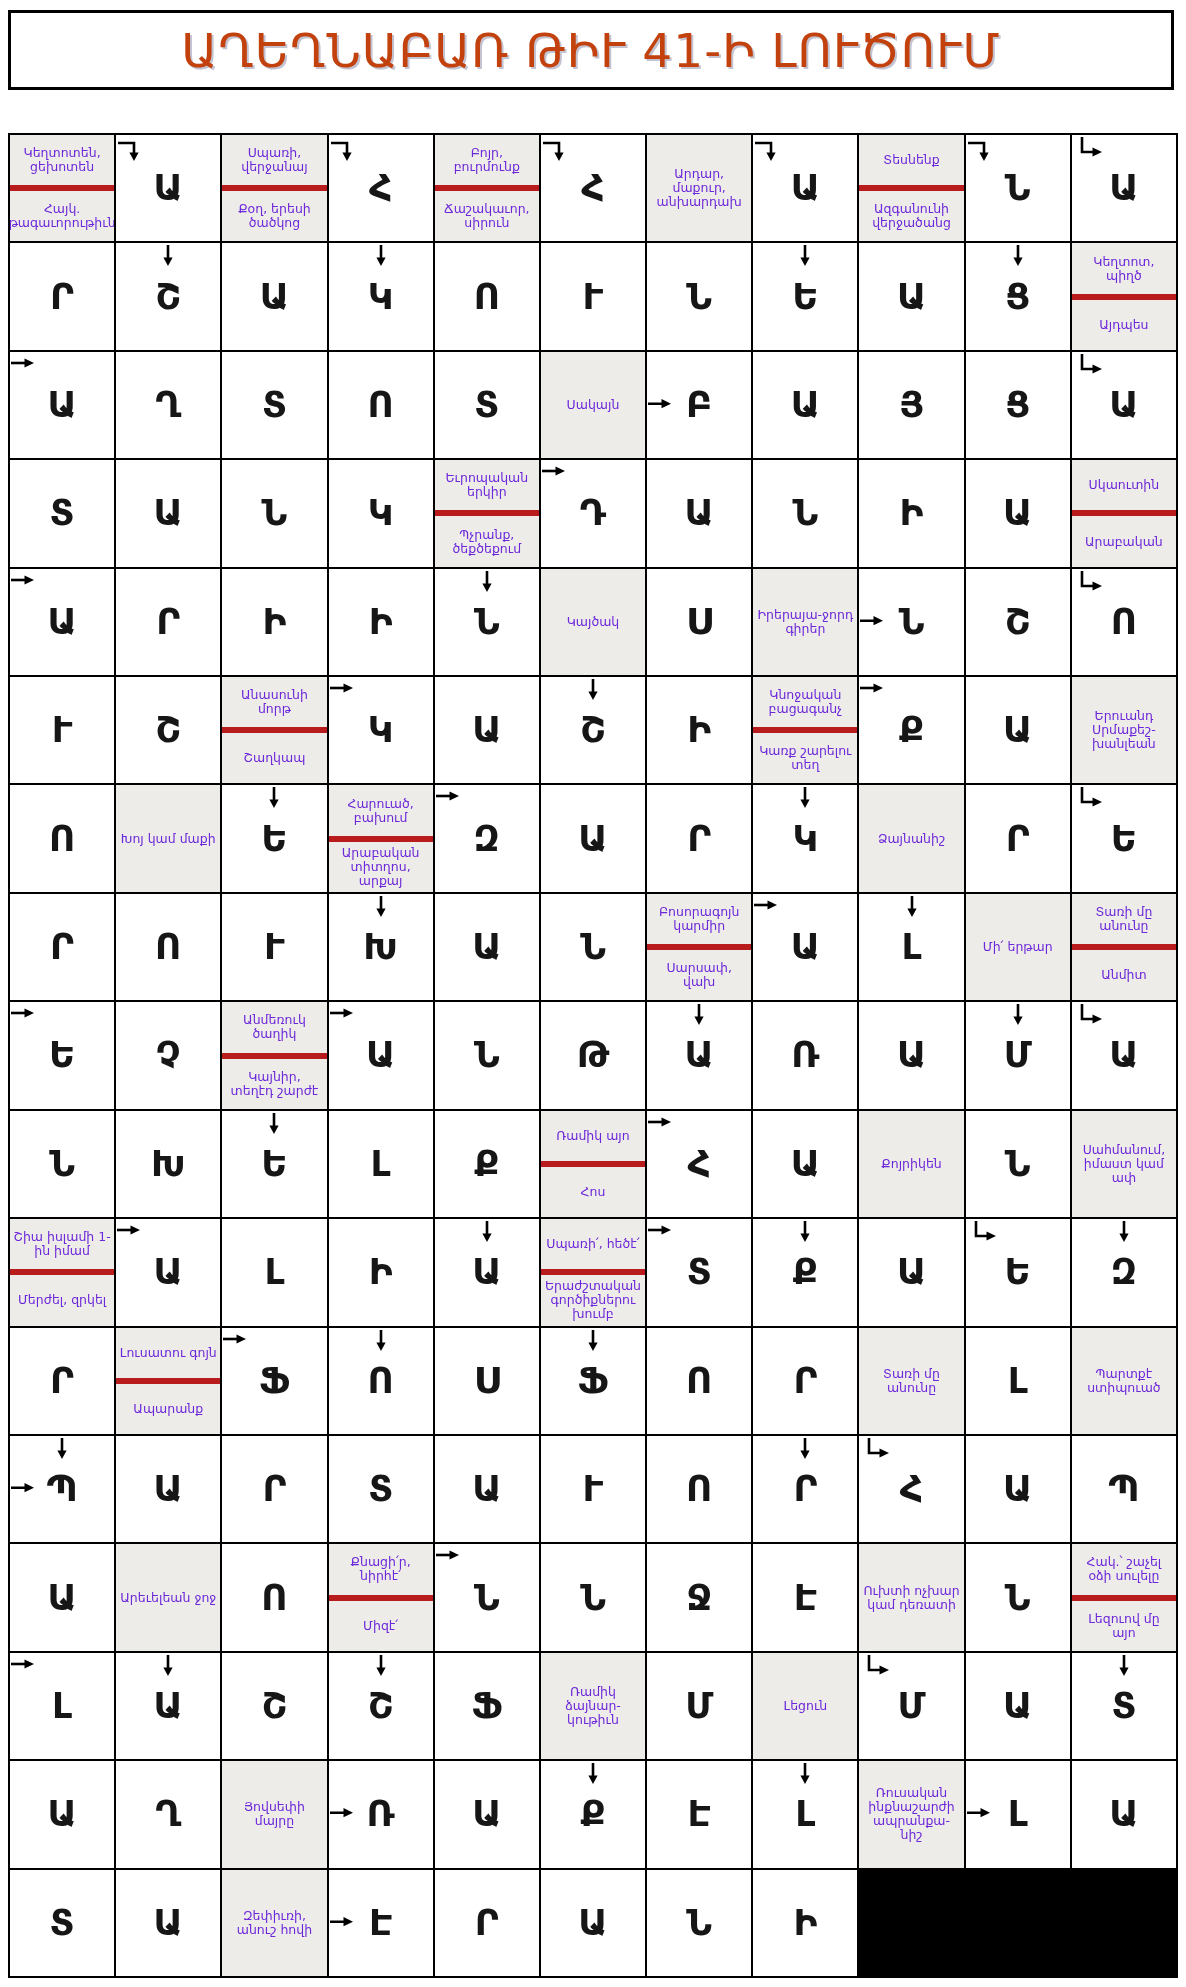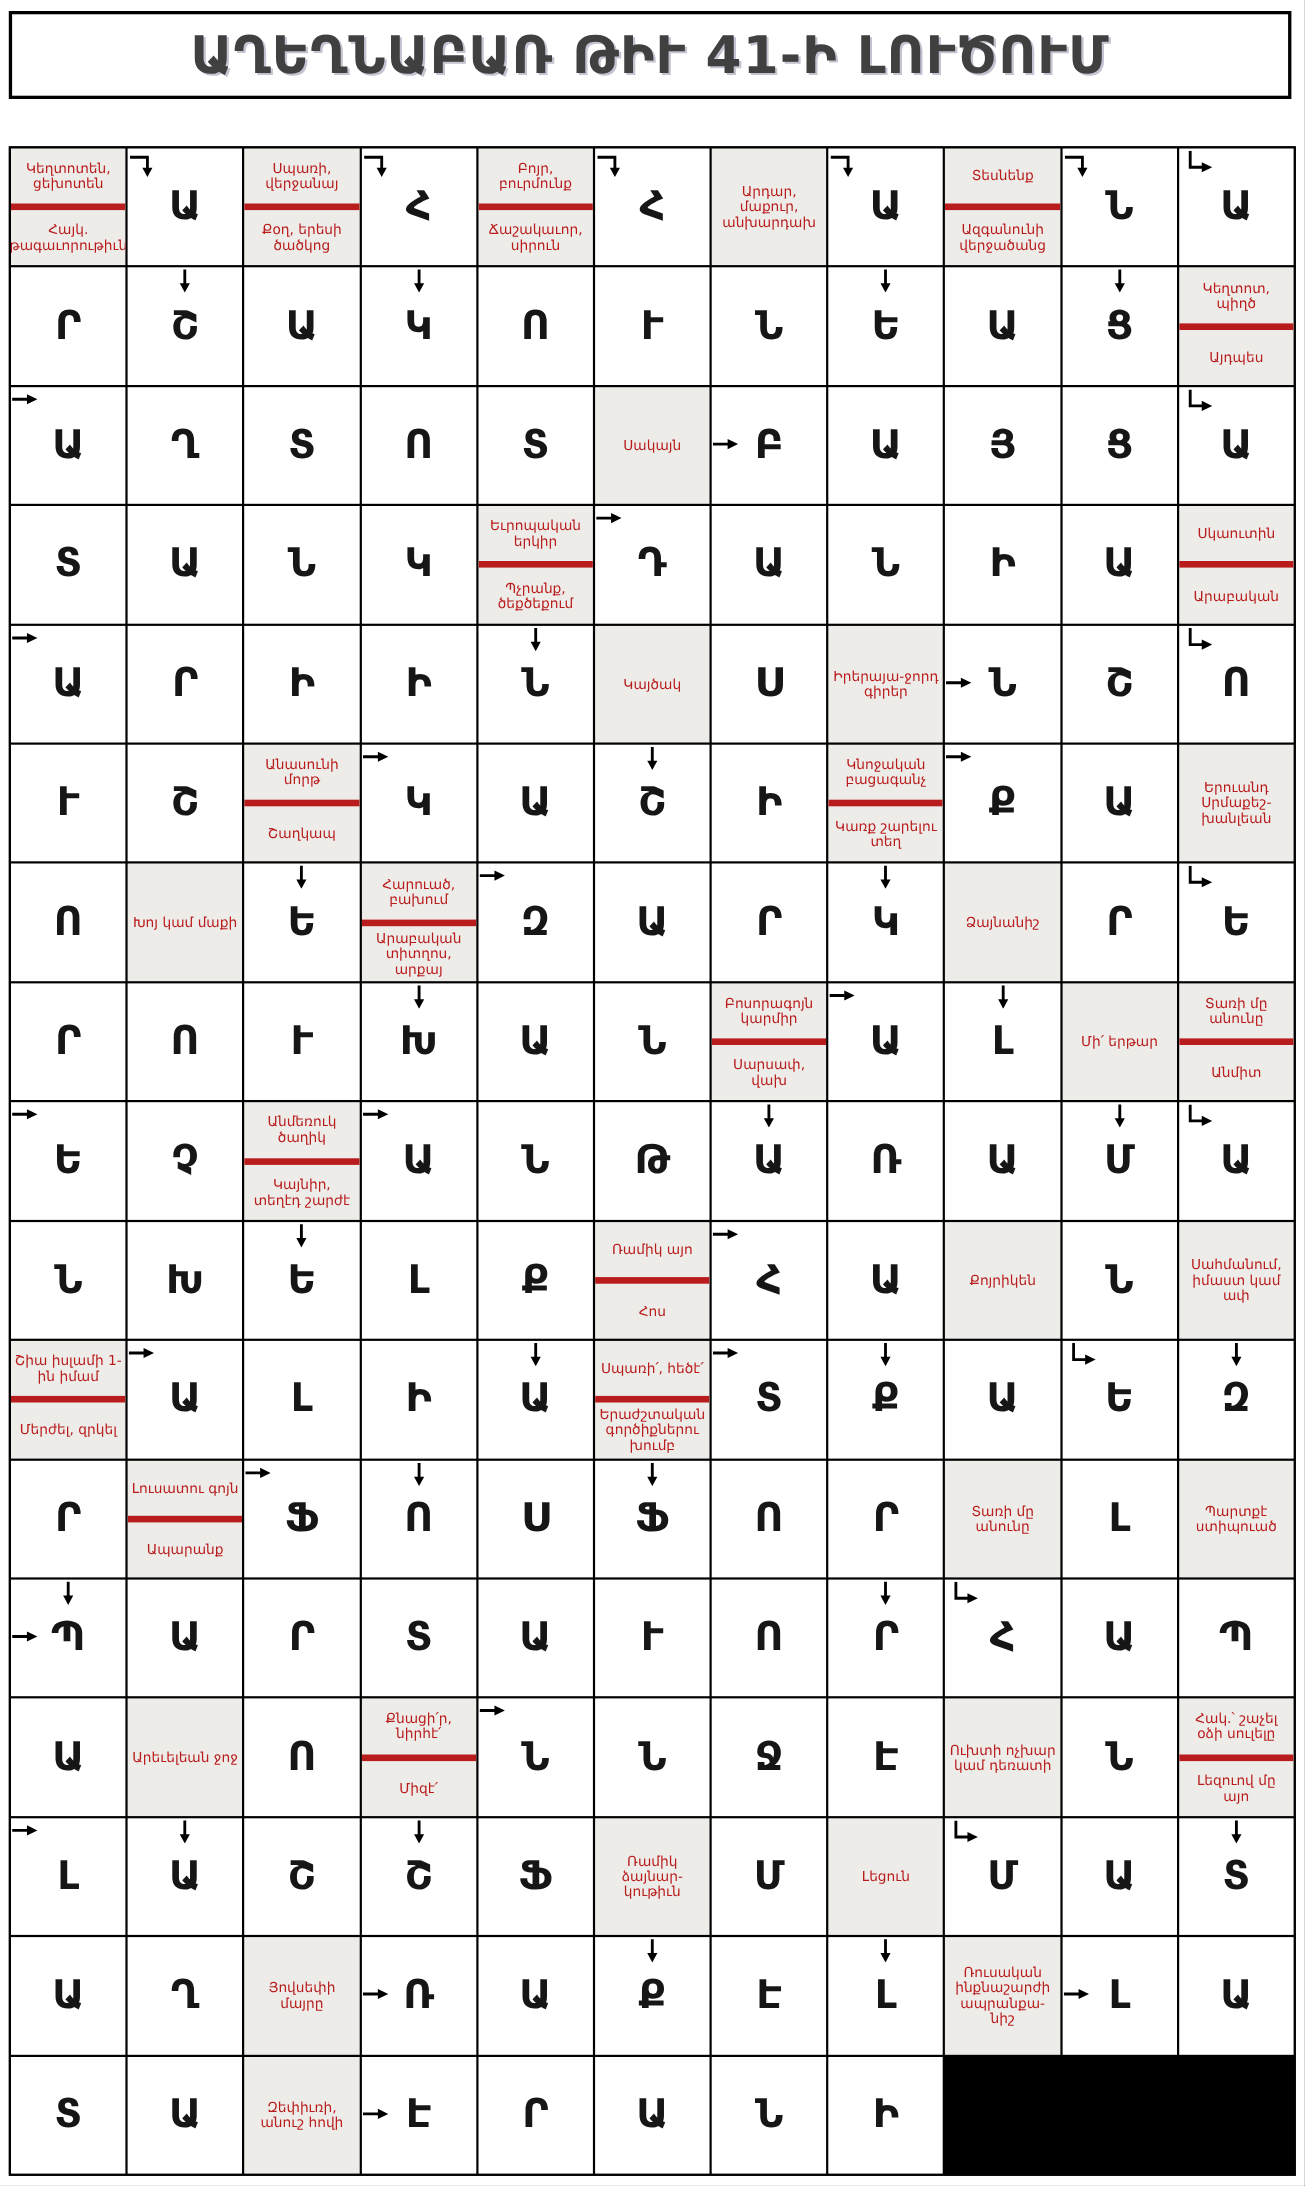--- a/index.html
+++ b/index.html
@@ -1,29 +1,29 @@
 <!DOCTYPE html>
 <html><head>
 <meta charset="utf-8">
 <style>
   html,body{margin:0;padding:0;background:#fff;}
   body{width:1186px;height:1987px;position:relative;font-family:"DejaVu Sans","Liberation Sans",sans-serif;}
   #title-box{position:absolute;left:8px;top:10px;width:1166px;height:80px;border:3px solid #000;
     display:flex;align-items:center;justify-content:center;background:#fff;box-sizing:border-box;}
-  #title-text{font-size:47px;font-weight:bold;color:#404040;letter-spacing:1px;white-space:nowrap;
+  #title-text{font-size:47px;font-weight:normal;color:#c2410c;letter-spacing:1px;white-space:nowrap;
     text-shadow:2px 2px 0 #c3c3d2;}
   #grid{position:absolute;left:8px;top:133px;width:1170px;height:1845px;border:2px solid #000;
     display:grid;grid-template-columns:repeat(11,1fr);grid-template-rows:repeat(17,1fr);box-sizing:border-box;background:#000;
     grid-gap:2px;}
   .cell{position:relative;box-sizing:border-box;overflow:hidden;}
   .cell.letter{background:#fff;display:flex;align-items:center;justify-content:center;}
   .cell.clue{background:#edece9;display:flex;flex-direction:column;}
   .ch{font-size:36px;font-weight:bold;color:#161616;line-height:1;}
   .clue-part{flex:1;display:flex;align-items:center;justify-content:center;text-align:center;
-    font-size:12.5px;line-height:1.12;color:#b91c1c;padding:2px 3px;font-weight:500;}
+    font-size:12.5px;line-height:1.12;color:#6d28d9;padding:2px 3px;font-weight:500;}
   .clue-part + .clue-part{border-top:6px solid #b91c1c;}
   .arr{position:absolute;pointer-events:none;}
   .arr svg{display:block;}
   .arr.down{top:1px;left:50%;transform:translateX(-50%);}
   .arr.corner-down{top:1px;left:2px;}
   .arr.corner-right{top:2px;left:3px;}
   .arr.right-top{top:3px;left:1px;}
   .arr.right-mid{top:50%;left:1px;transform:translateY(-58%);}
 </style>
 </head>

